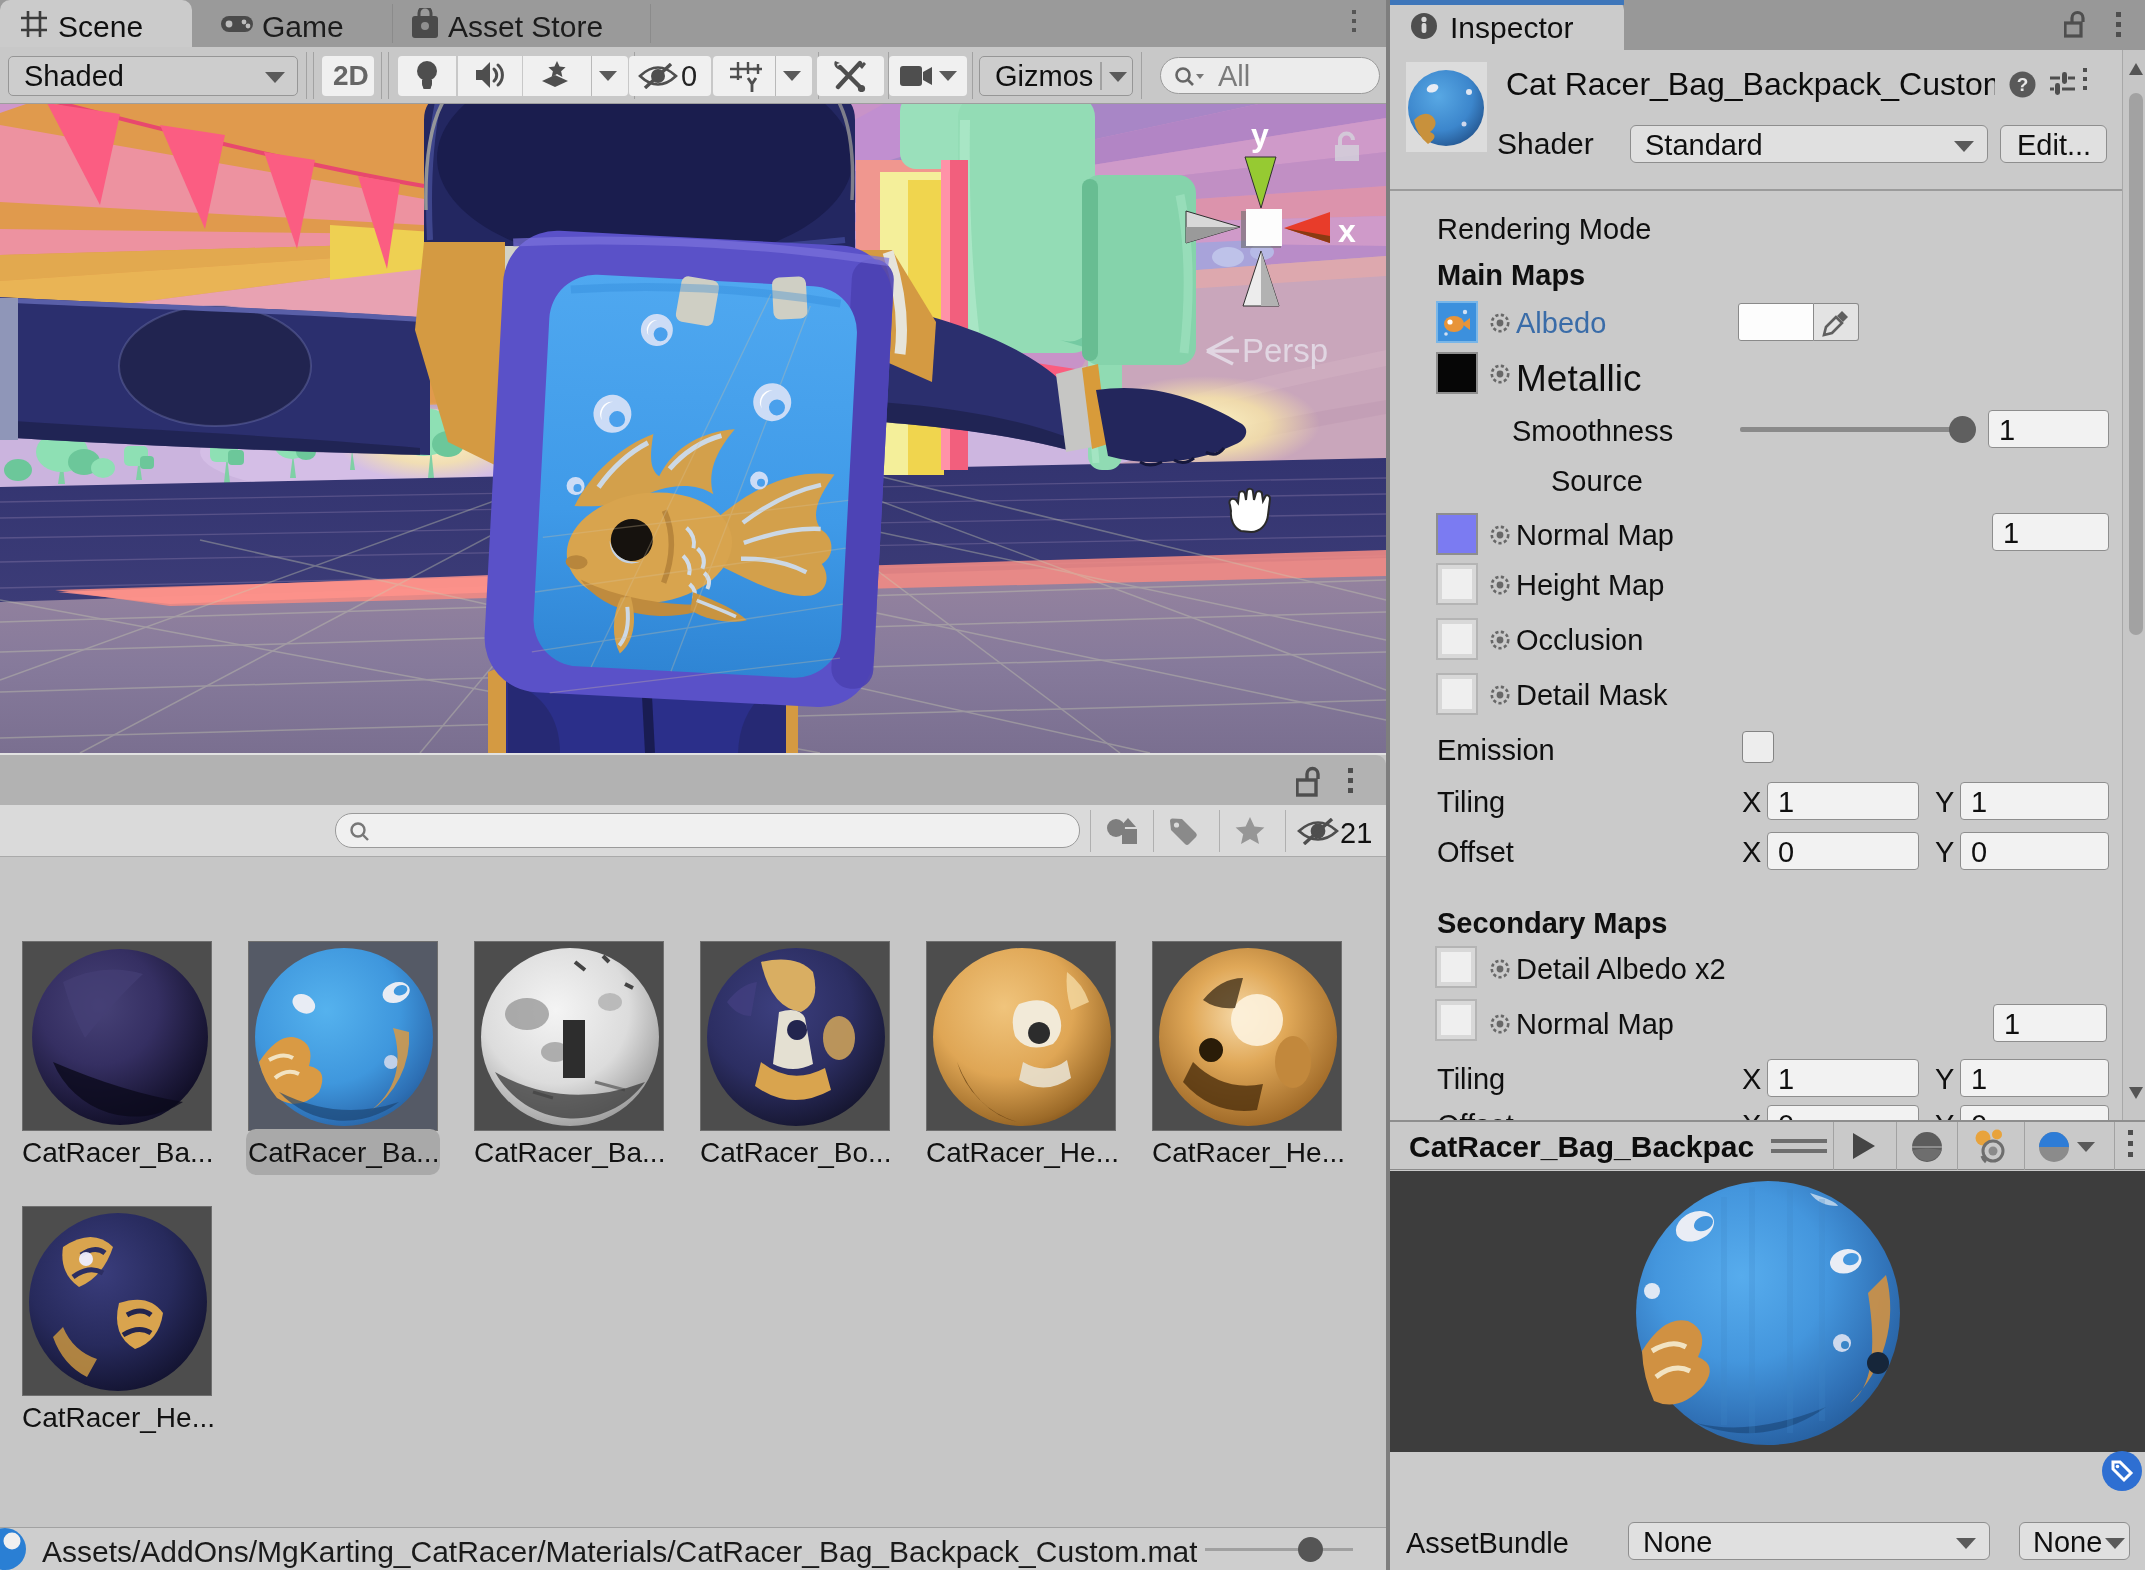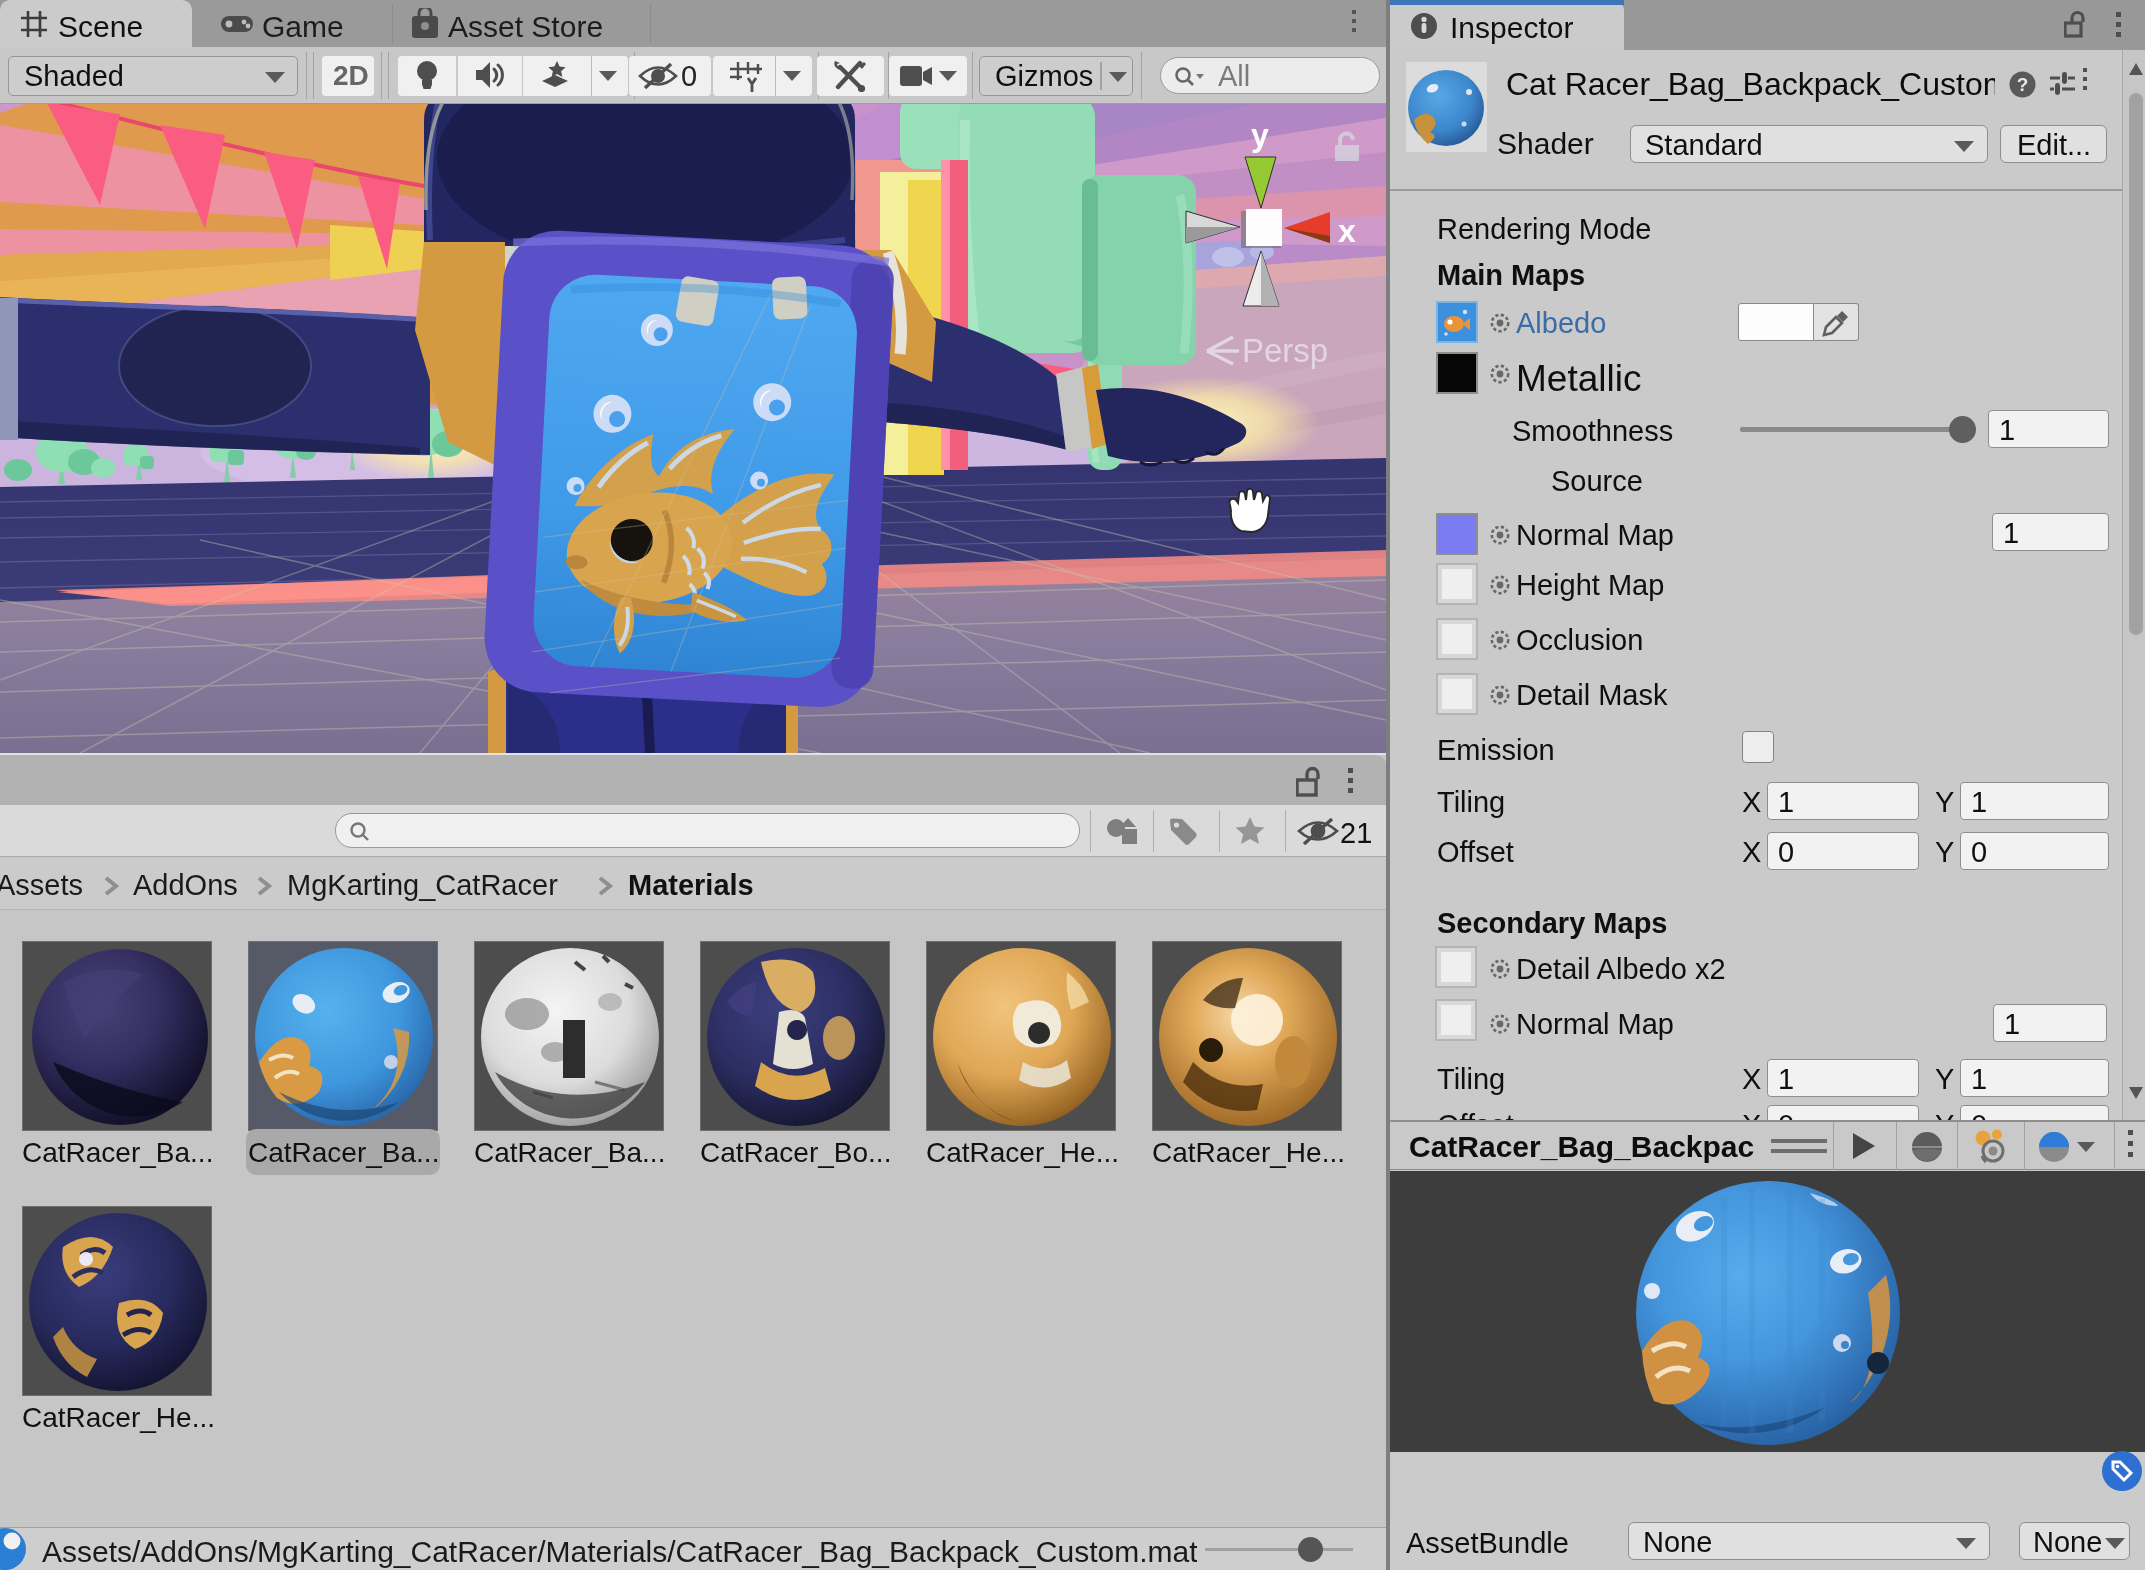--- a/index.html
+++ b/index.html
@@ -440,35 +440,20 @@
       <svg class="abs" style="left:1234px;top:11px;" width="32" height="31" viewBox="0 0 32 31">
         <path d="M16 1 l4.4 9.4 10 1 -7.6 6.8 2.2 9.9 -9 -5.2 -9 5.2 2.2 -9.9 -7.6 -6.8 10 -1 Z" fill="#969696"></path>
       </svg>
       <div class="abs" style="left:1285px;top:5px;width:1px;height:42px;background:#b0b0b0;"></div>
       <svg class="abs" style="left:1297px;top:13px;" width="42" height="27" viewBox="0 0 42 27">
         <path d="M2 13 Q 21 -4 40 13 Q 21 30 2 13 Z" fill="none" stroke="#4e4e4e" stroke-width="2.6"></path>
         <circle cx="21" cy="13" r="7.4" fill="#4e4e4e"></circle>
         <path d="M35 1 L7 26" stroke="#4e4e4e" stroke-width="3.4"></path>
       </svg>
       <div class="txt" style="left:1340px;top:12px;font-size:29px;color:#111;">21</div>
-    </div>
-    <div class="abs" id="proj-crumbs" style="left:0;top:105px;width:1386px;height:52px;background:#cbcbcb;border-bottom:1px solid #b4b4b4;">
-      <div class="txt" style="left:-4px;top:11px;font-size:29px;color:#1a1a1a;">Assets</div>
-      <svg class="abs" style="left:102px;top:18px;" width="18" height="20" viewBox="0 0 18 20">
-          <path d="M4 2 l10 8 -10 8" fill="none" stroke="#8f8f8f" stroke-width="4"></path>
-        </svg>
-      <div class="txt" style="left:133px;top:11px;font-size:29px;color:#1a1a1a;">AddOns</div>
-      <svg class="abs" style="left:255px;top:18px;" width="18" height="20" viewBox="0 0 18 20">
-          <path d="M4 2 l10 8 -10 8" fill="none" stroke="#8f8f8f" stroke-width="4"></path>
-        </svg>
-      <div class="txt" style="left:287px;top:11px;font-size:29px;color:#1a1a1a;">MgKarting_CatRacer</div>
-      <svg class="abs" style="left:596px;top:18px;" width="18" height="20" viewBox="0 0 18 20">
-          <path d="M4 2 l10 8 -10 8" fill="none" stroke="#8f8f8f" stroke-width="4"></path>
-        </svg>
-      <div class="txt" style="left:628px;top:11px;font-size:29px;font-weight:bold;color:#111;">Materials</div>
     </div>
     <div class="abs" id="proj-grid" style="left:0;top:157px;width:1386px;height:617px;background:#c6c6c6;">
 
       <div class="abs" style="left:22px;top:31px;width:190px;height:190px;background:#4d4d4d;border:1px solid #6e6e6e;">
         <svg width="188" height="188" viewBox="0 0 188 188">
           <defs>
               <radialGradient id="s1" cx="38%" cy="32%" r="75%">
             <stop offset="0%" stop-color="#474277"></stop>
                 <stop offset="45%" stop-color="#352f62"></stop>
                 <stop offset="80%" stop-color="#1b1838"></stop>

